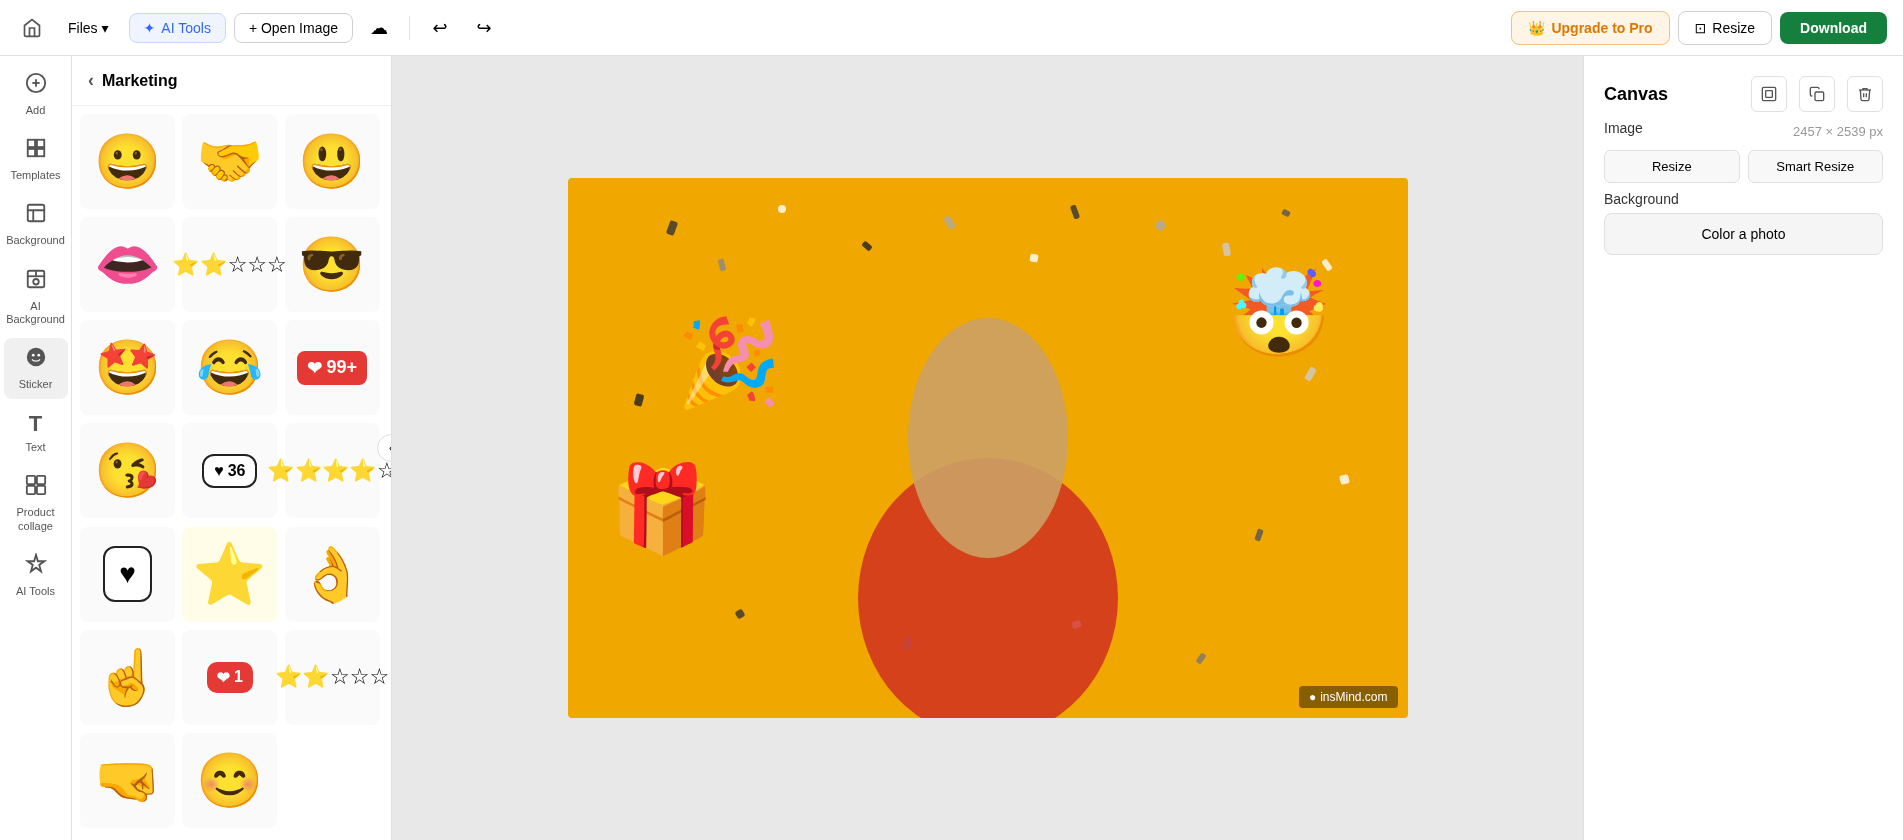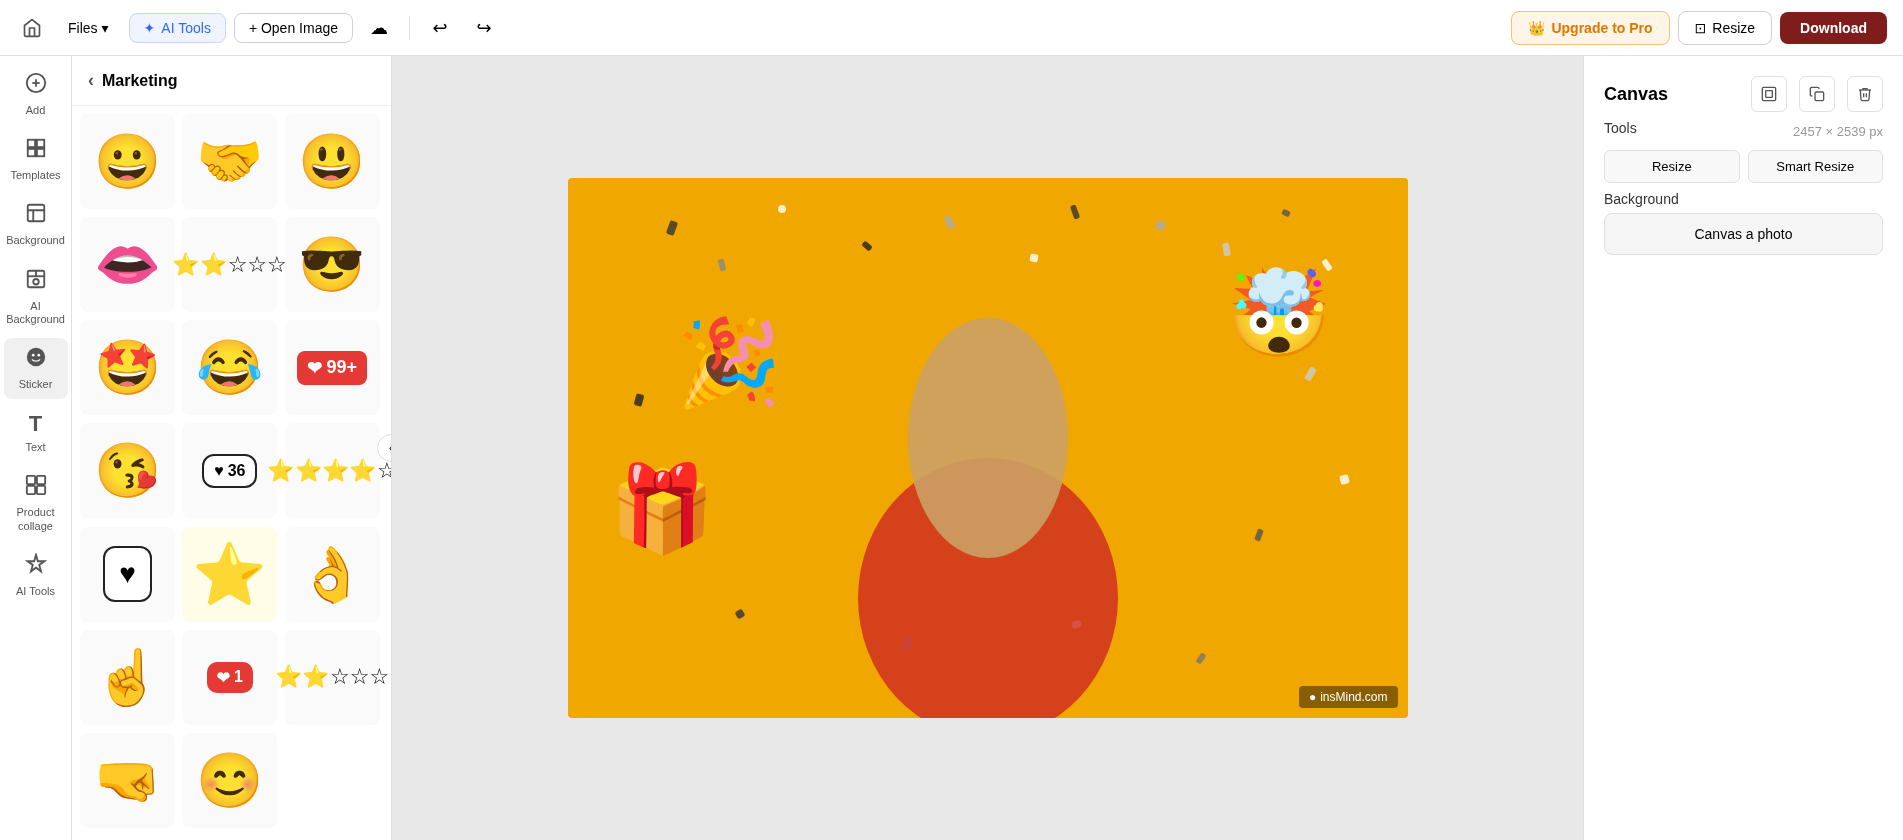--- a/index.html
+++ b/index.html
@@ -33,21 +33,21 @@
     .topnav-icon-btn { width: 36px; height: 36px; background: transparent; border: none; cursor: pointer; display: flex; align-items: center; justify-content: center; border-radius: 6px; font-size: 18px; }
     .upgrade-btn {
       display: flex; align-items: center; gap: 6px; padding: 8px 16px;
       background: #fff5e6; border: 1px solid #f5c070; border-radius: 8px; cursor: pointer; font-size: 14px; font-weight: 600; color: #e07800;
     }
     .resize-btn {
       display: flex; align-items: center; gap: 6px; padding: 8px 16px;
       background: #fff; border: 1px solid #d0d0d0; border-radius: 8px; cursor: pointer; font-size: 14px; font-weight: 500;
     }
     .download-btn {
-      padding: 8px 20px; background: #7f1d1d; border: none; border-radius: 8px; cursor: pointer; font-size: 14px; font-weight: 600; color: #fff;
+      padding: 8px 20px; background: #15803d; border: none; border-radius: 8px; cursor: pointer; font-size: 14px; font-weight: 600; color: #fff;
     }
 
     
     .main-layout {
       display: flex;
       flex: 1;
       overflow: hidden;
     }
 
     
@@ -510,30 +510,30 @@
               <path d="M10 11v6"></path>
               <path d="M14 11v6"></path>
               <path d="M9 6V4h6v2"></path>
             </svg>
         </button>
       </div>
     </div>
 
     <div>
       <div class="size-row">
-        <span class="section-label">Tools</span>
+        <span class="section-label">Image</span>
         <span class="size-text">2457 × 2539 px</span>
       </div>
       <div class="resize-group" style="margin-top:8px;">
         <button class="resize-option-btn">Resize</button>
         <button class="resize-option-btn">Smart Resize</button>
       </div>
     </div>
 
     <div>
       <div class="section-label">Background</div>
-      <button class="select-photo-btn">Canvas a photo</button>
+      <button class="select-photo-btn">Color a photo</button>
     </div>
 
 
   </div>
 
 </div>
 
 </body></html>

